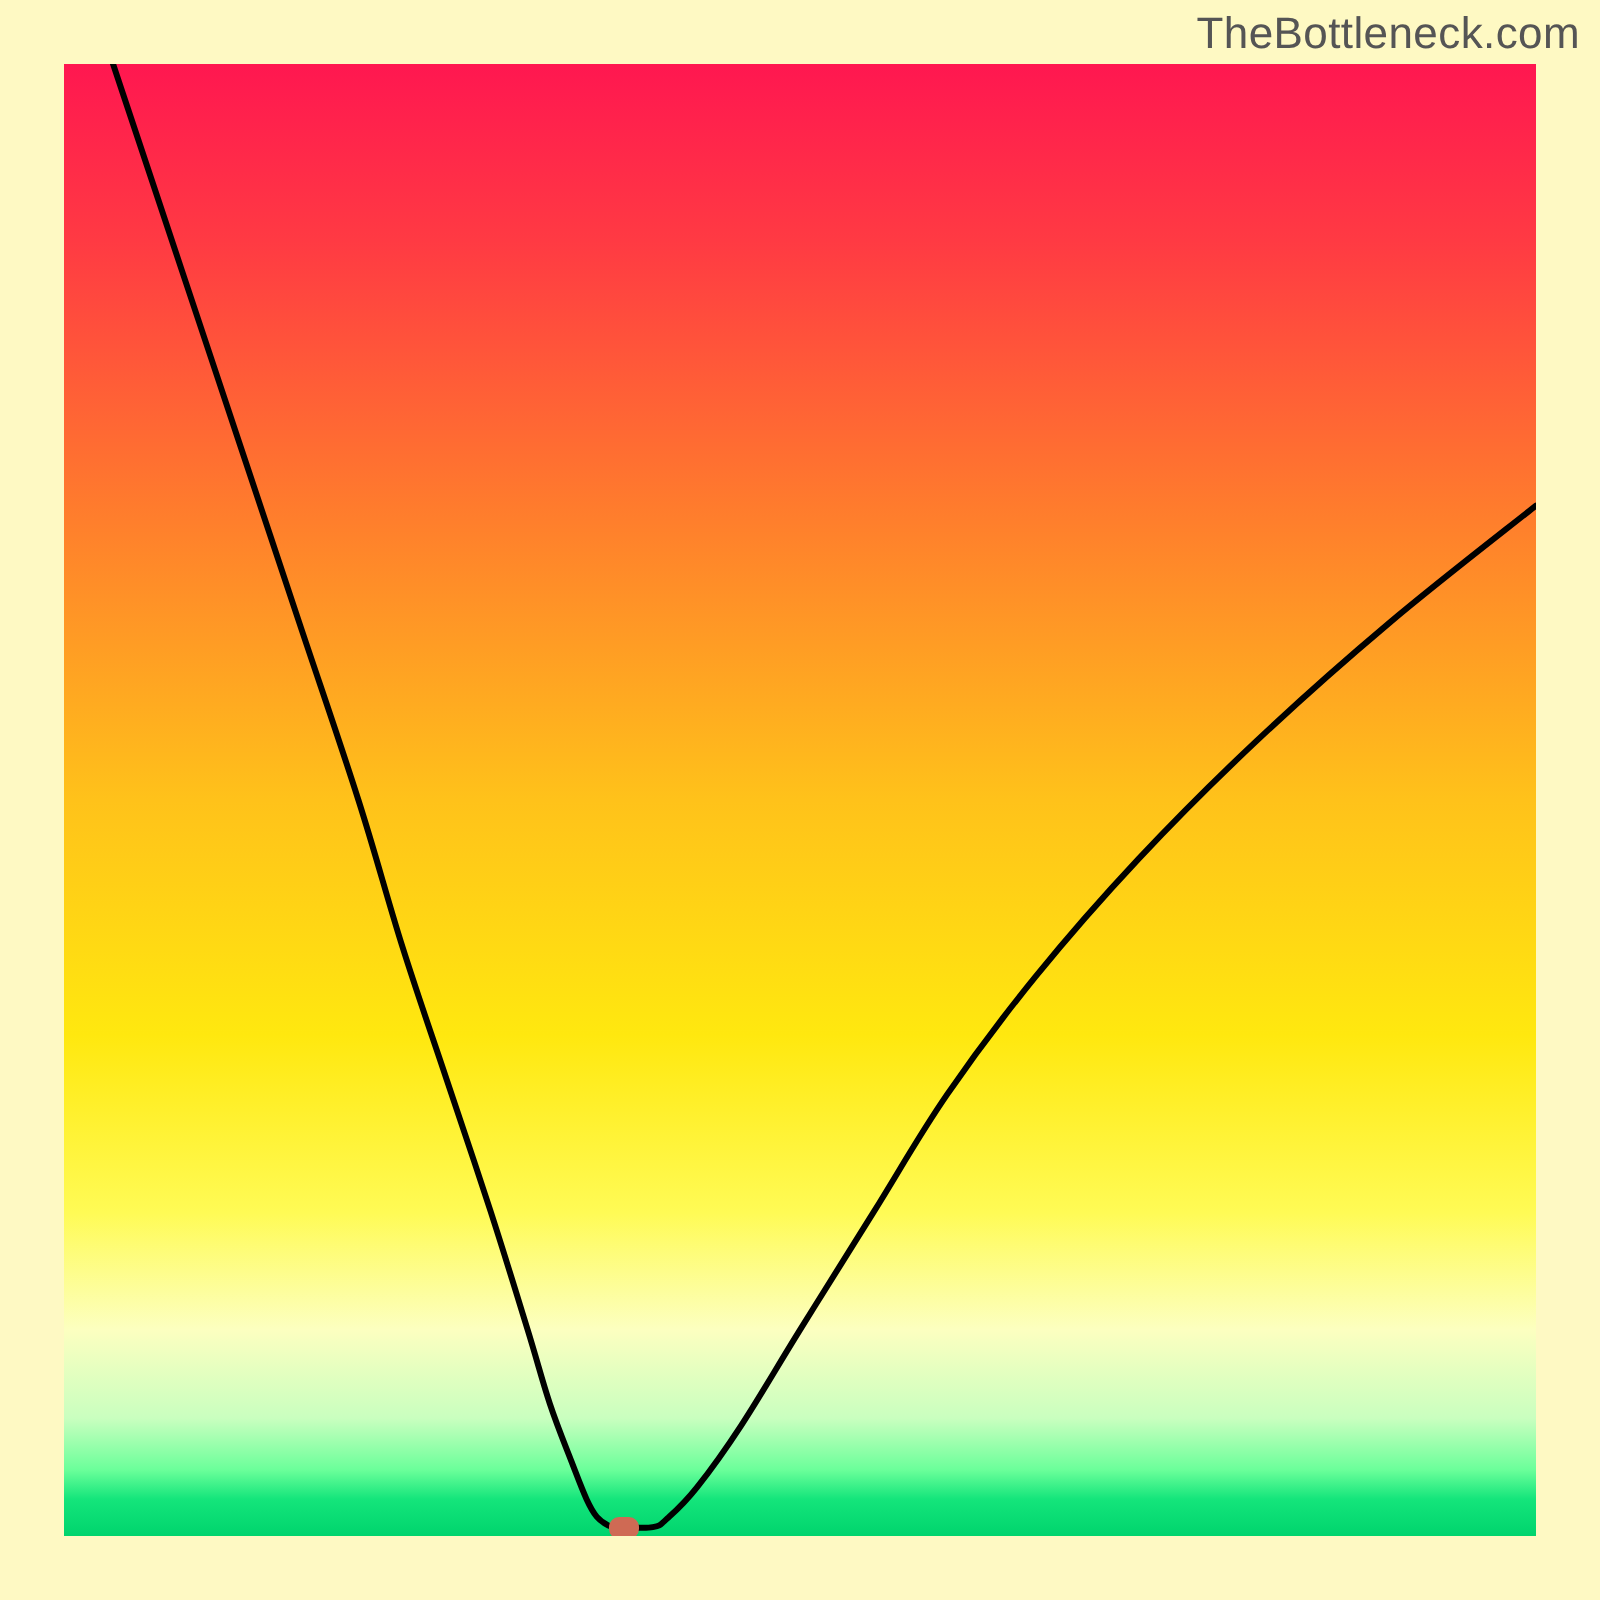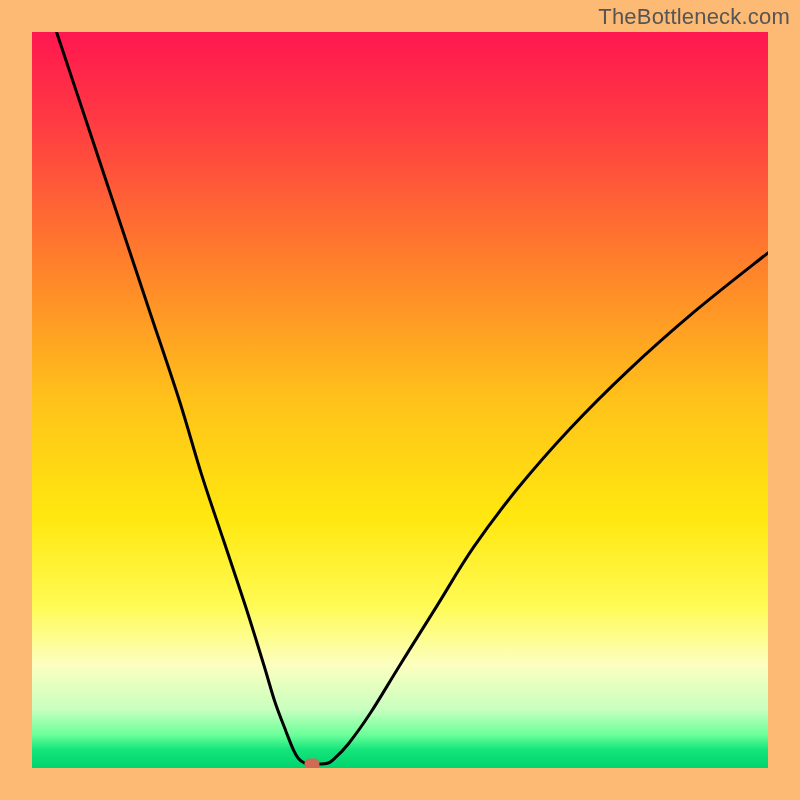--- a/index.html
+++ b/index.html
@@ -8,21 +8,21 @@
     width: 800px;
     height: 800px;
     overflow: hidden;
     background: #000;
     font-family: Arial, Helvetica, sans-serif;
   }
   .frame {
     position: relative;
     width: 800px;
     height: 800px;
-    background: #fdba74;
+    background: #fef9c3;
   }
   .watermark {
     position: absolute;
     top: 4px;
     right: 10px;
     color: #555;
     font-size: 22px;
     font-weight: 500;
     letter-spacing: 0.2px;
     z-index: 50;

